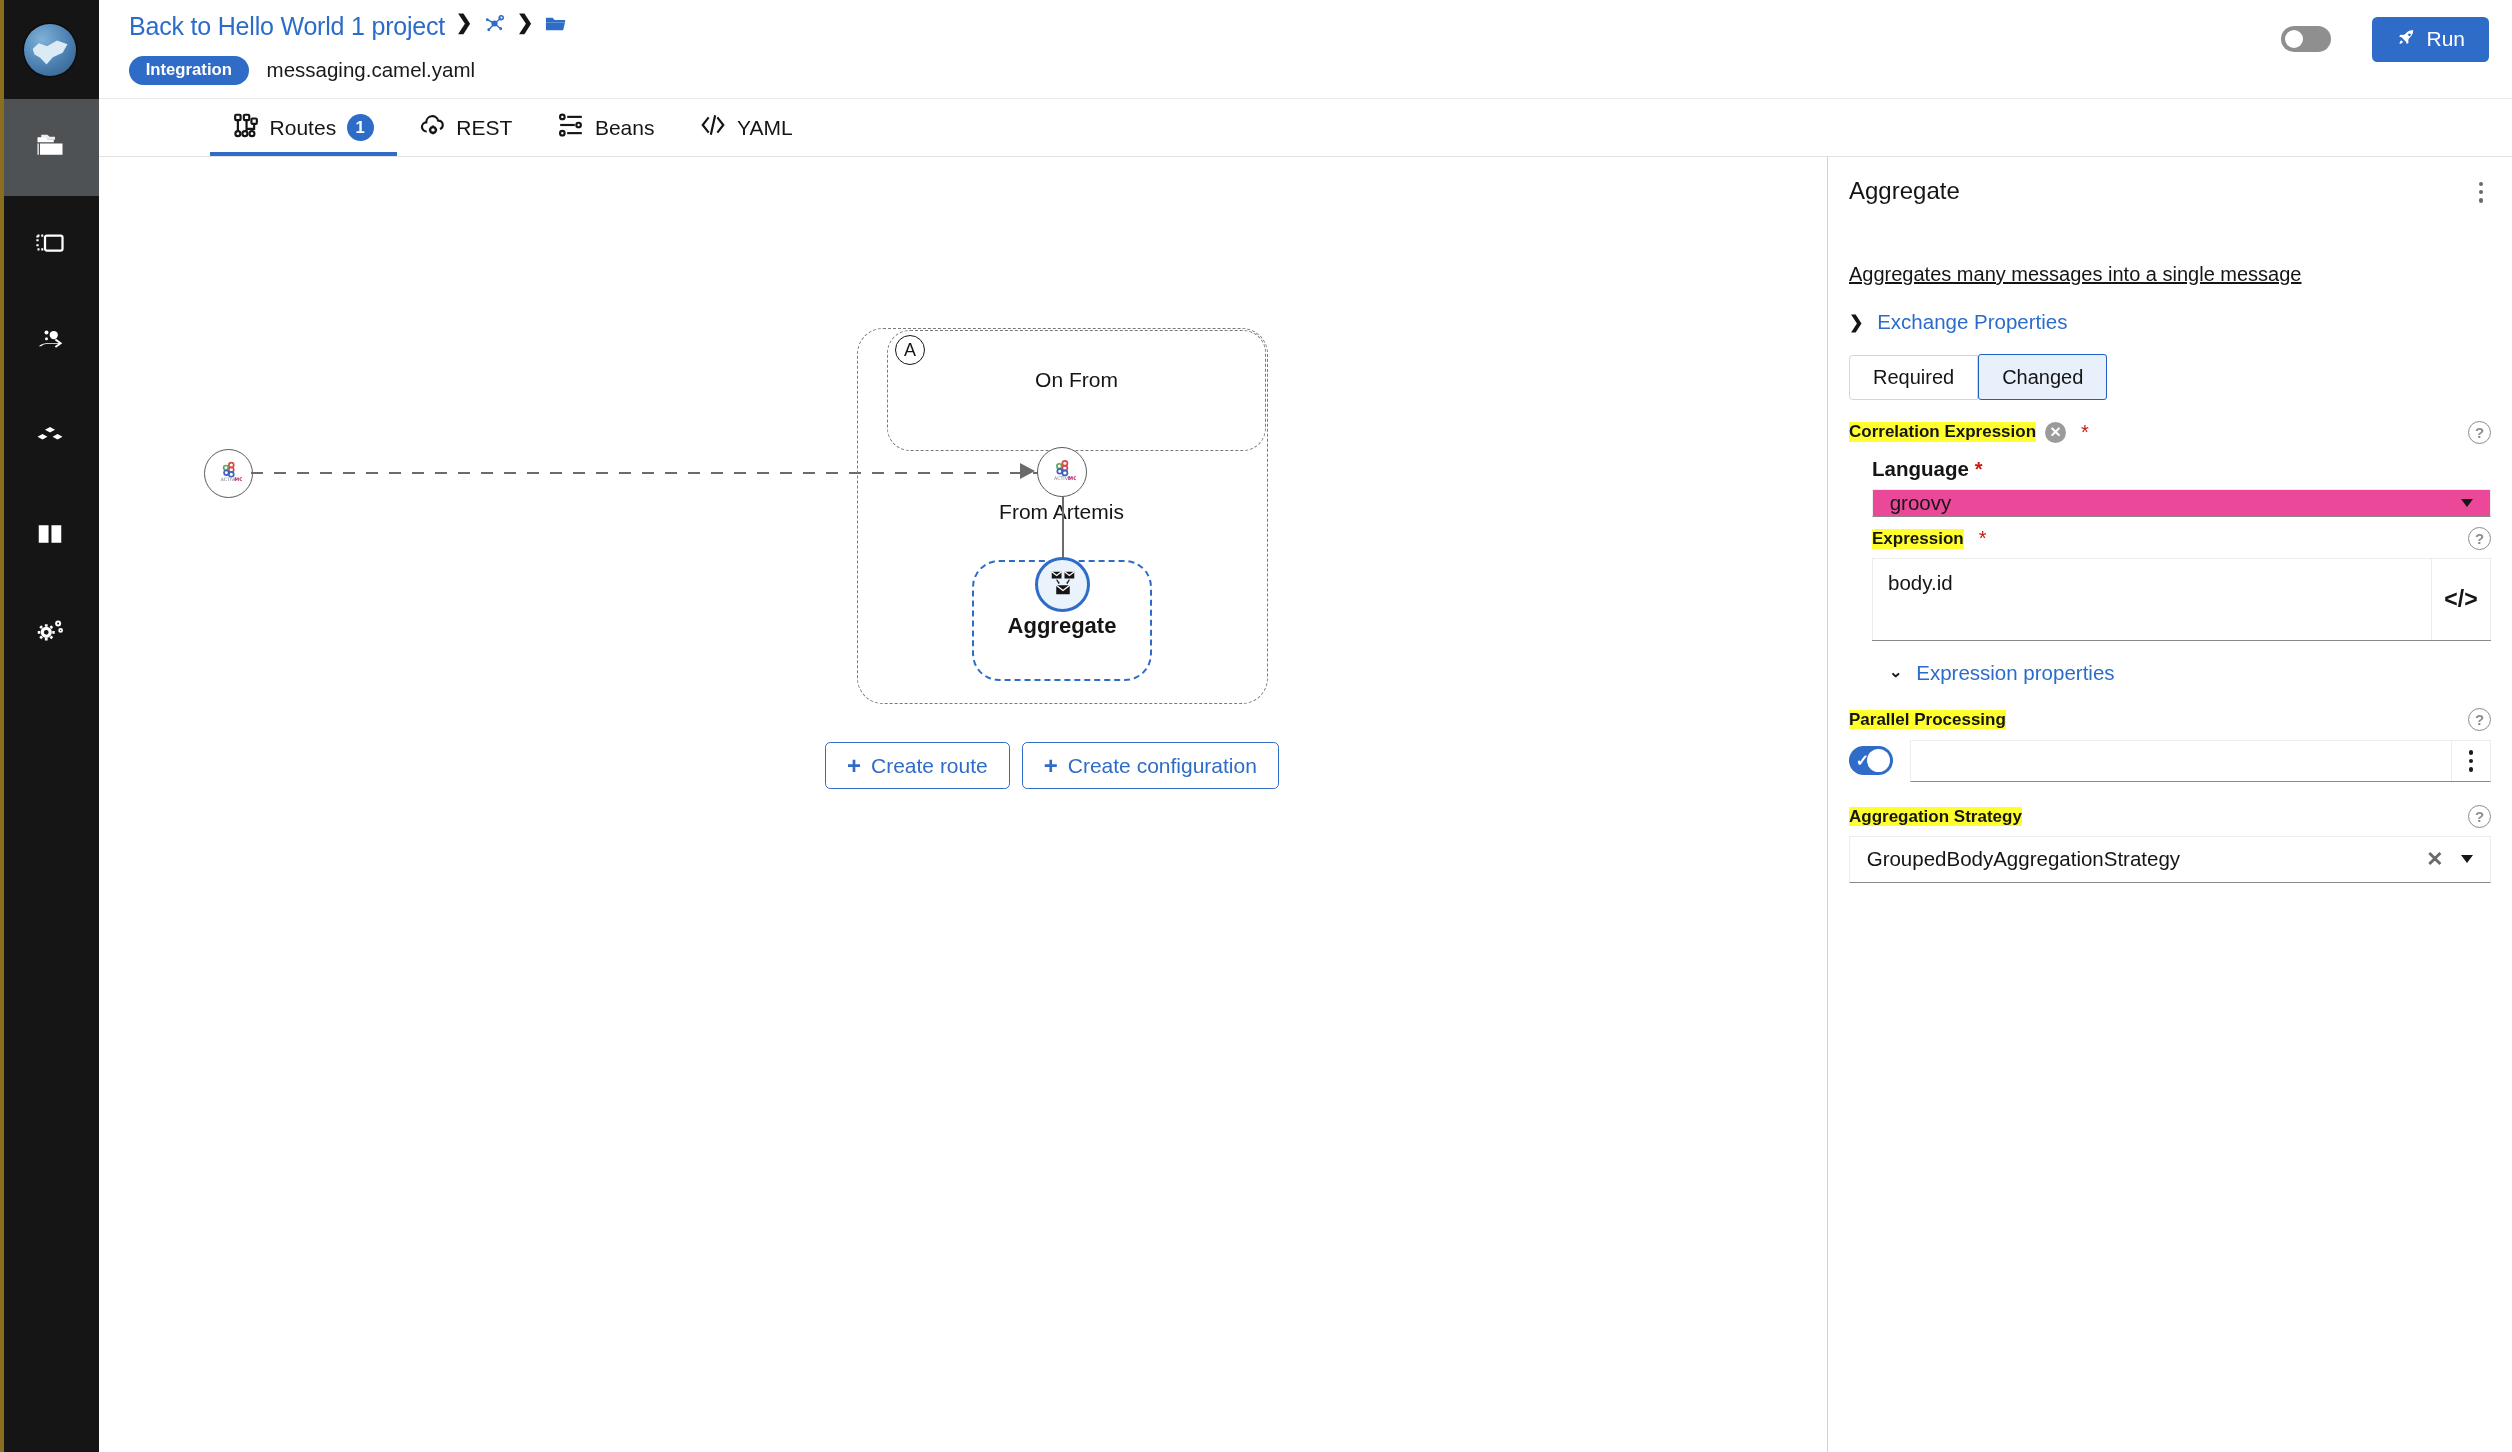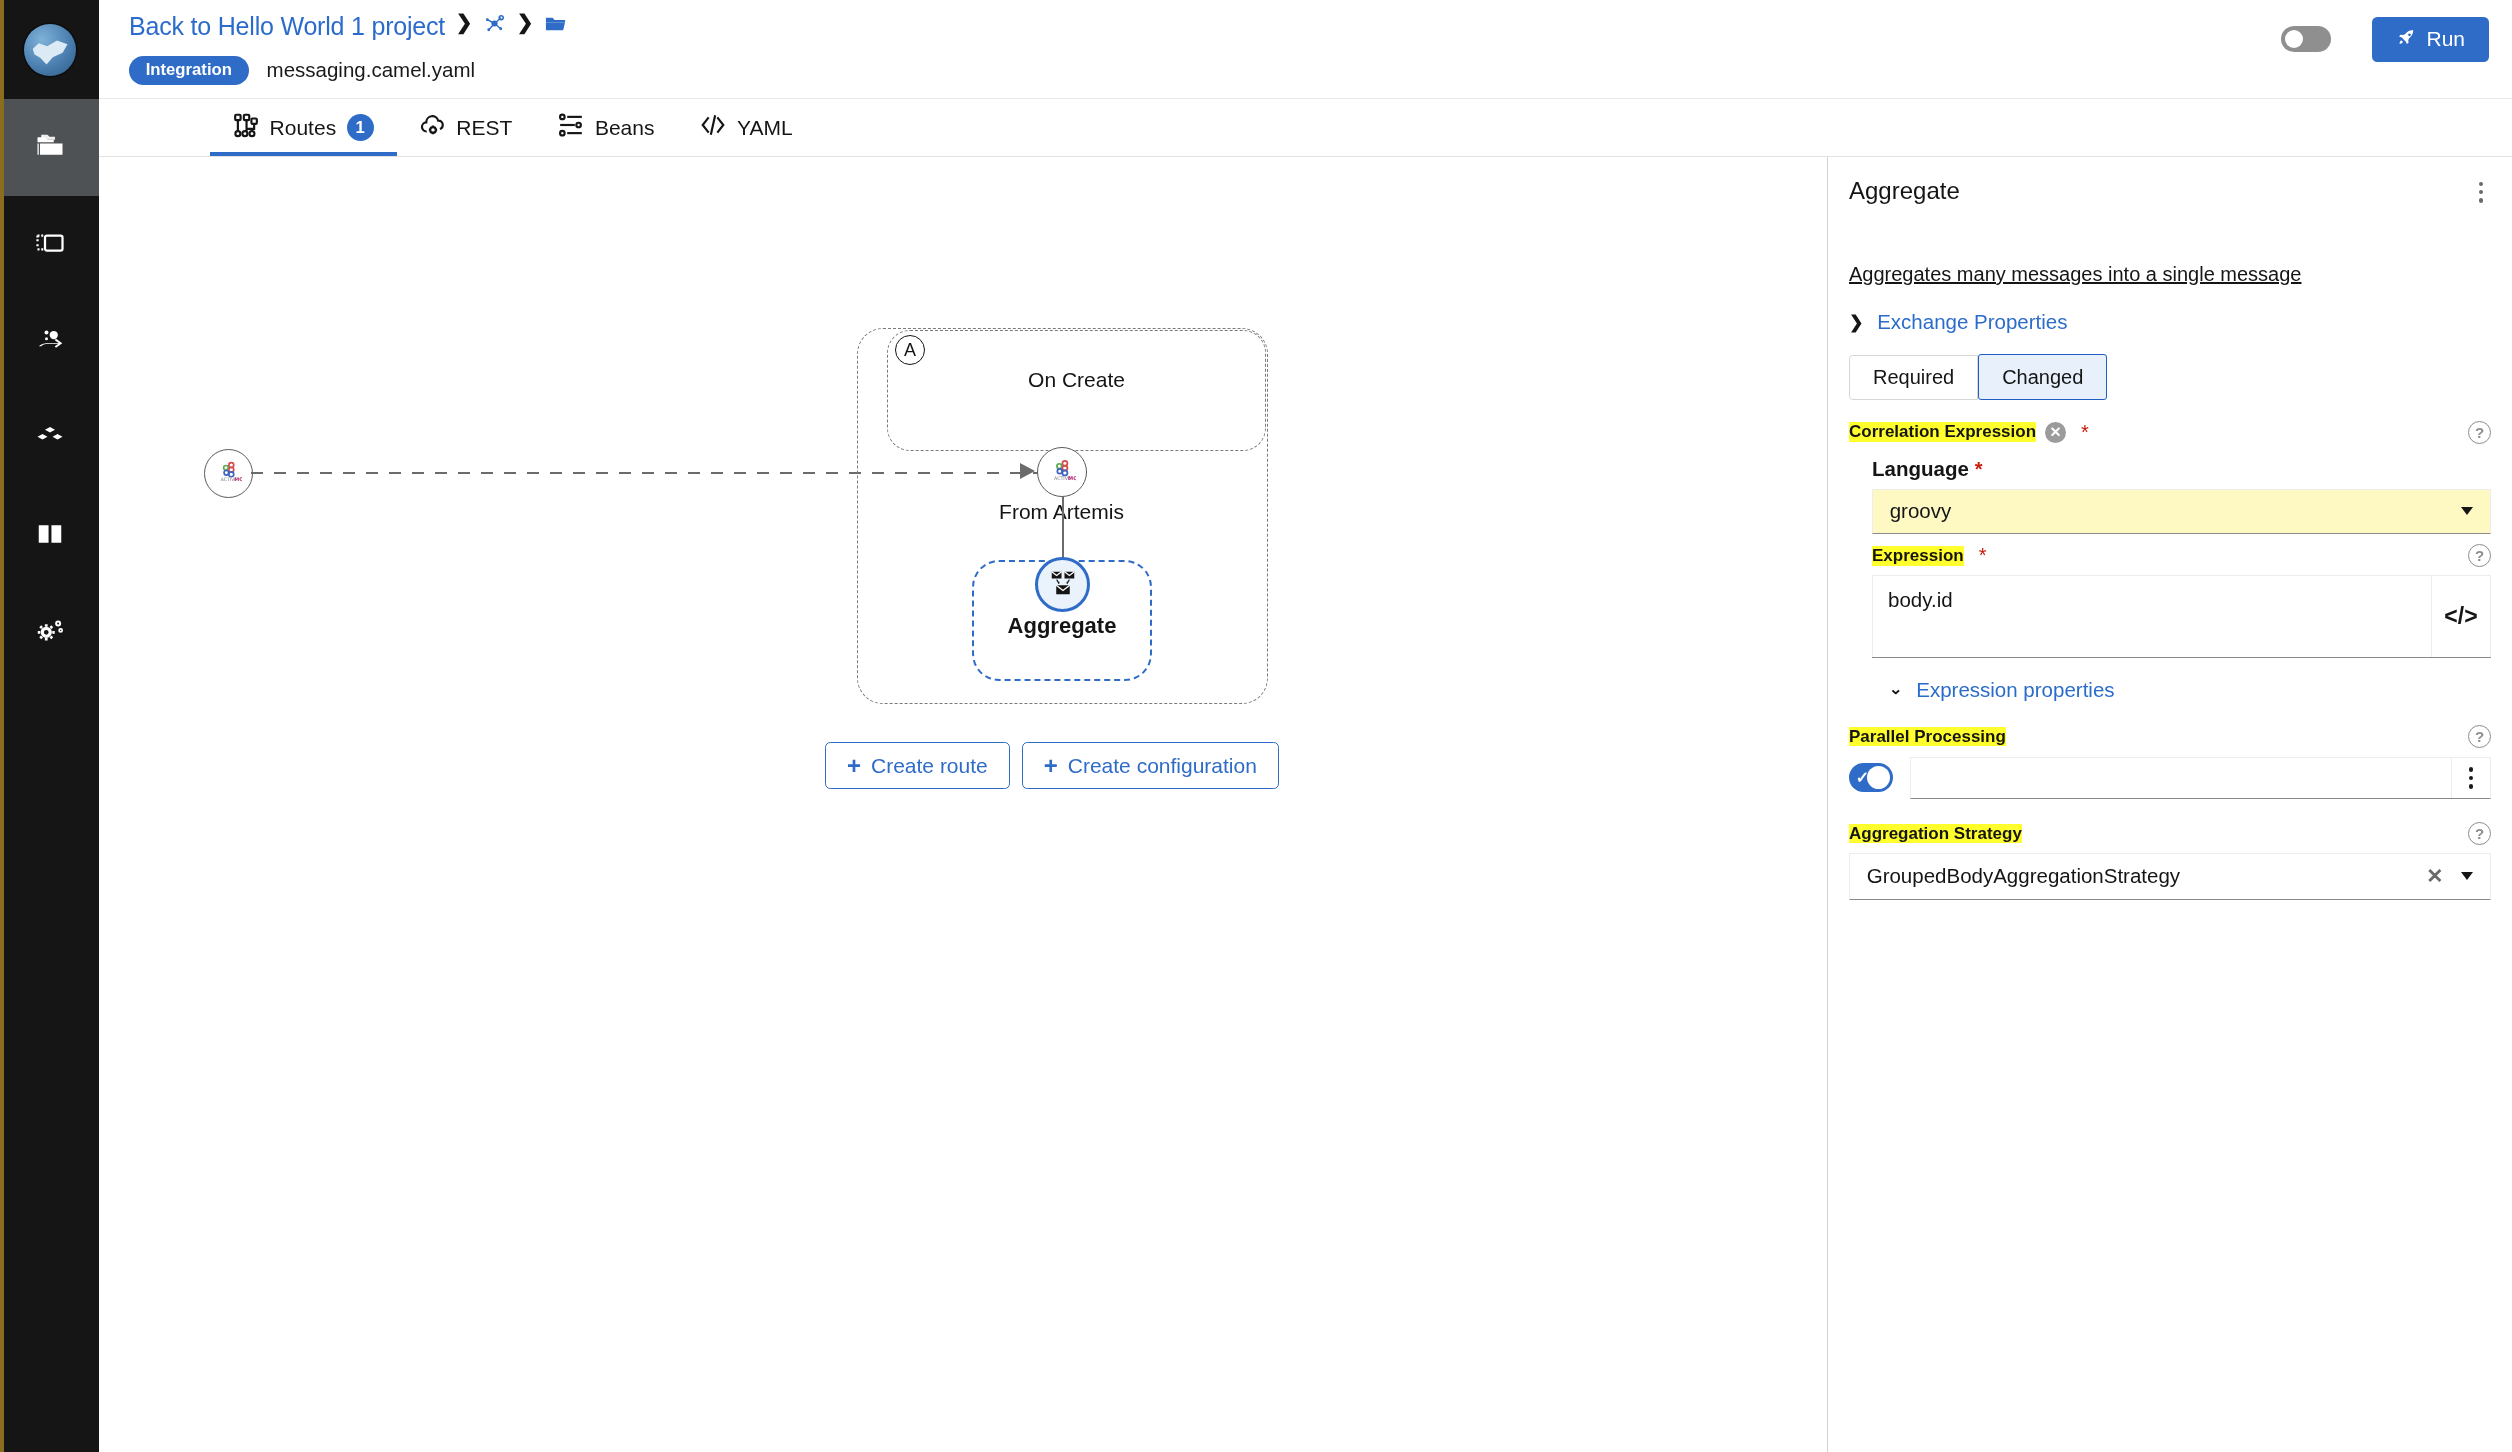--- a/index.html
+++ b/index.html
@@ -225,21 +225,21 @@
   }
   .help-icon {
     width:23px; height:23px; border-radius:50%; border:1.9px solid #8d8d8d; color:#8d8d8d;
     display:flex; align-items:center; justify-content:center; font-size:15px; font-weight:700;
     cursor:pointer;
   }
 
   .sub-block { padding-left:23px; }
   .sub-label { font-size:20.5px; font-weight:700; color:#151515; margin-top:13.6px; display:flex; align-items:center;}
   .select-box {
-    height:45px; border:0.8px solid #ededed; border-bottom:1.5px solid #8a8a8a; background:#fef9c3;
+    height:28px; border:0.8px solid #ededed; border-bottom:1.5px solid #8a8a8a; background:#ec4899;
     display:flex; align-items:center; justify-content:space-between; padding:0 16.7px;
     font-size:20.5px; color:#151515; margin-top:7.6px; cursor:pointer;
   }
   .caret { border-left:6.8px solid transparent; border-right:6.8px solid transparent; border-top:8.3px solid #151515;}
 
   .ta-wrap { display:flex; margin-top:7.6px; border-bottom:1.5px solid #8a8a8a; }
   .ta {
     flex:1 1 auto; height:82px; border:0.8px solid #ededed; border-bottom:none; background:#fff;
     font-size:20.5px; color:#151515; padding:12px 15px; resize:none; outline:none;
     font-family:"Liberation Sans",sans-serif;
@@ -454,21 +454,21 @@
               <text x="30" y="29" font-size="6.5" fill="#b8256f" text-anchor="middle" font-family="DejaVu Sans" font-weight="bold">MQ</text>
             </svg>
           </span>
         </div>
         <div class="dash-line"></div>
         <div class="arrow-head-r"></div>
 
         <div class="group-outer"></div>
         <div class="group-inner-top"></div>
         <div class="badge-A">A</div>
-        <div class="lbl-onevent">On Create</div>
+        <div class="lbl-onevent">On From</div>
 
         <div class="node-artemis">
           <span>
             <svg width="27" height="27" viewBox="0 0 34 34">
               <circle cx="20" cy="8" r="3.2" fill="none" stroke="#d64b4b" stroke-width="2.2"></circle>
               <circle cx="13" cy="11.5" r="3.0" fill="none" stroke="#5aa84f" stroke-width="2.2"></circle>
               <circle cx="20" cy="14" r="3.2" fill="none" stroke="#d64b4b" stroke-width="2.2"></circle>
               <circle cx="13.5" cy="18" r="3.0" fill="none" stroke="#3f63c0" stroke-width="2.2"></circle>
               <circle cx="20" cy="20" r="3.2" fill="none" stroke="#3f63c0" stroke-width="2.2"></circle>
               <text x="17" y="29" font-size="6" fill="#7a7a8a" text-anchor="middle" font-family="DejaVu Sans">ACTIVE</text>

